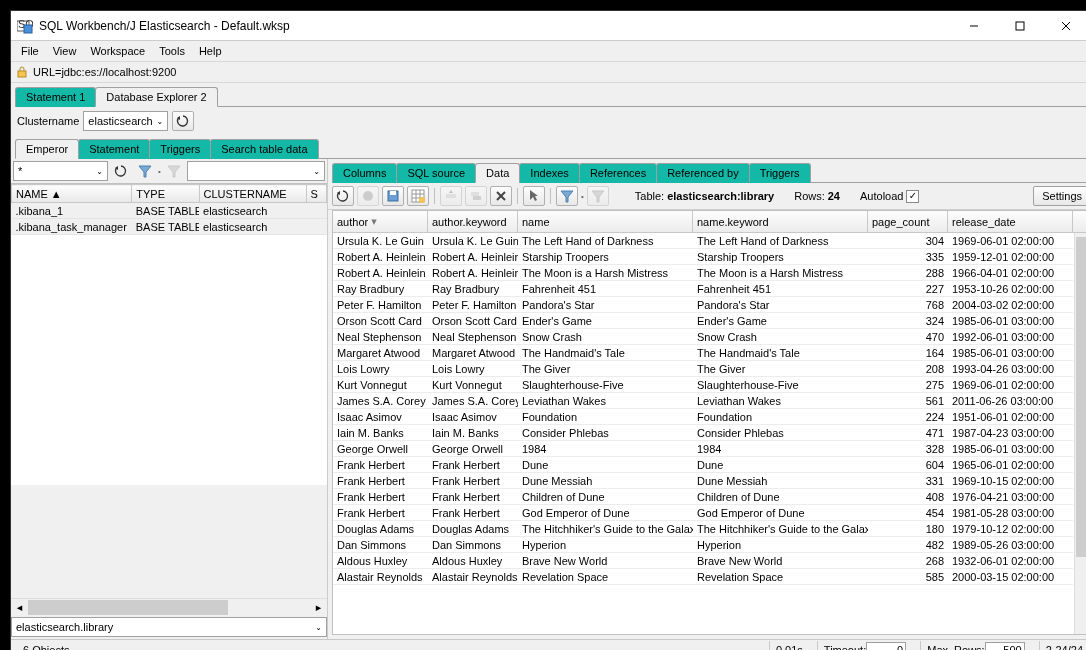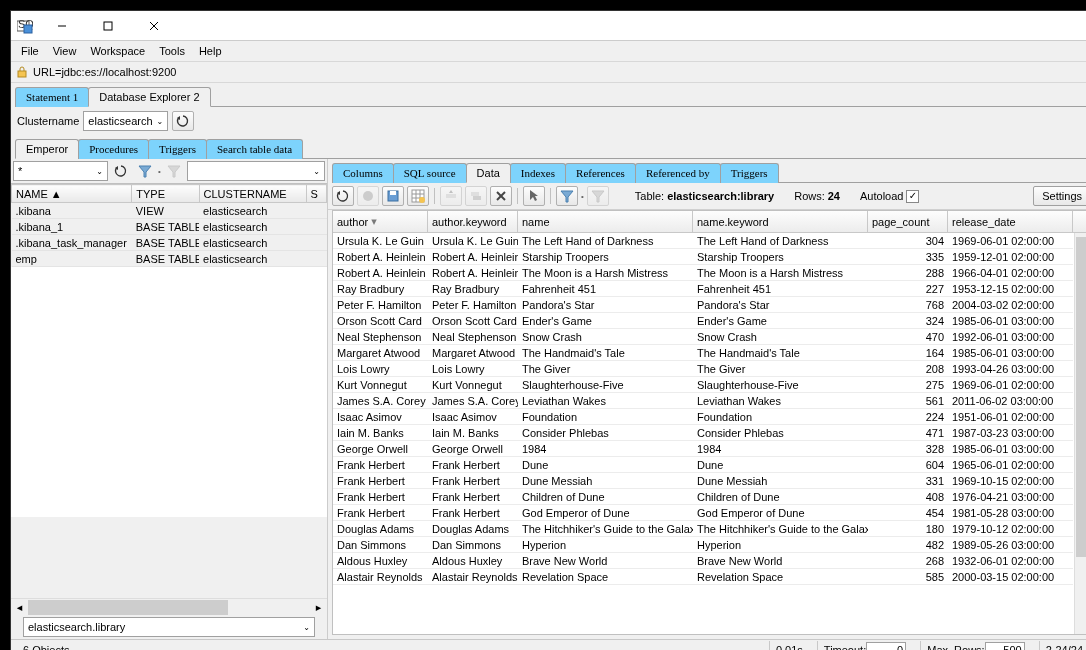--- a/index.html
+++ b/index.html
@@ -9,21 +9,21 @@
   .titlebar .appicon { width:16px; height:16px; margin-right:6px; display:flex; align-items:center; justify-content:center; }
   .titlebar .title { flex:1; font-size:12px; }
   .titlebar .winbtn { width:46px; height:28px; display:flex; align-items:center; justify-content:center; font-size:13px; }
   .menubar { height:20px; display:flex; align-items:center; padding:0 4px; gap:2px; background:#f0f0f0; }
   .menubar .mitem { padding:2px 6px; }
   .urlbar { height:22px; display:flex; align-items:center; padding:0 4px; border-top:1px solid #d8d8d8; border-bottom:1px solid #d8d8d8; background:#f0f0f0; gap:4px;}
   .lock { width:14px; height:14px; display:flex; align-items:center; justify-content:center; }
   .tabs { display:flex; border-bottom:1px solid #a0a0a0; margin-top:3px;}
   .tab { padding:3px 10px; border:1px solid #a0a0a0; border-bottom:none; background:#f0f0f0; margin-right:-1px; position:relative; top:1px; border-radius:3px 3px 0 0;}
   .tab.active { background:#f0f0f0; border-bottom:1px solid #f0f0f0; }
-  .tab.inactive { background:#7dd3fc;font-family:Liberation Serif, serif; }
+  .tab.inactive { background:#14b8a6; }
   .toolbar-row { display:flex; align-items:center; gap:4px; padding:4px 6px; }
   .combo { border:1px solid #a0a0a0; background:#fff; padding:1px 4px; display:flex; align-items:center; gap:4px; height:20px;}
   .iconbtn { width:22px; height:20px; border:1px solid #b0b0b0; background:linear-gradient(#fdfdfd,#e8e8e8); display:flex; align-items:center; justify-content:center; border-radius:2px;}
   .iconbtn.flat { border:none; background:none; }
   .main-area { display:flex; flex:1; min-height:0; }
   .left-panel { width:317px; border-right:1px solid #ccc; display:flex; flex-direction:column; }
   .right-panel { flex:1; display:flex; flex-direction:column; min-width:0;}
   .subtabstrip { display:flex; border-bottom:1px solid #a0a0a0; margin:3px 4px 0 4px;}
   .left-toolbar { display:flex; align-items:center; padding:2px 2px; gap:2px; }
   .left-toolbar .combo-small { flex:0 0 95px; }
@@ -39,21 +39,21 @@
   .data-header { display:flex; height:22px; }
   .data-header .hcell { background:linear-gradient(#fdfdfd,#ececec); border-right:1px solid #c8c8c8; border-bottom:1px solid #c8c8c8; padding:3px 4px; display:flex; align-items:center; gap:3px; overflow:hidden; white-space:nowrap;}
   .data-body { overflow:hidden; }
   .data-row { display:flex; height:16px; }
   .data-row .dcell { border-bottom:1px solid #ececec; padding:0 4px; overflow:hidden; white-space:nowrap; text-overflow:clip; display:flex; align-items:center;}
   .dcell.num { justify-content:flex-end; }
   .statusbar { height:20px; border-top:1px solid #c8c8c8; display:flex; align-items:center; padding:0 6px; gap:8px; background:#f0f0f0;}
   .statusbar .sitem { border-left:1px solid #c8c8c8; padding:0 6px; height:18px; display:flex; align-items:center;}
   .statusbar .sitem:first-child { border-left:none; }
   .statusbar input { width:40px; border:1px solid #a0a0a0; text-align:right; padding:0 2px; height:16px;}
-  .bottom-combo { margin:2px 12px; }
+  .bottom-combo { margin:2px 0; }
   .vscroll { position:absolute; right:0; top:22px; bottom:0; width:16px; background:#f0f0f0; border-left:1px solid #ddd;}
   .vscroll .vthumb { position:absolute; left:1px; right:1px; background:#cdcdcd;}
   svg { display:block; }
   .settings-btn { border:1px solid #a0a0a0; background:linear-gradient(#fdfdfd,#e8e8e8); padding:3px 8px; border-radius:2px;}
   .checkbox { width:13px; height:13px; border:1px solid #888; background:#fff; display:flex; align-items:center; justify-content:center;}
   .checkbox.checked::after { content:"✓"; font-size:10px; line-height:10px;}
   .arrow-down { font-size:8px; }
   .sep { width:1px; height:16px; background:#c0c0c0; margin:0 2px;}
   .left-hscroll{height:17px;display:flex;align-items:center;border-top:1px solid #ddd;}
   .left-hscroll .arrow{width:17px;height:17px;display:flex;align-items:center;justify-content:center;background:#f0f0f0;}
@@ -66,20 +66,21 @@
 <div class="window">
 
   <div class="titlebar">
     <span class="appicon">
       <svg width="16" height="16">
           <rect x="0" y="3" width="12" height="10" fill="#fff" stroke="#555"></rect>
           <text x="1" y="10" font-size="6" fill="#333">SQL</text>
           <rect x="7" y="7" width="8" height="8" fill="#4a90d9" stroke="#2a60a0"></rect>
         </svg>
     </span>
+    <span class="title">SQL Workbench/J Elasticsearch - Default.wksp</span>
     <div class="winbtn">
         <svg width="10" height="10">
           <line x1="1" y1="5" x2="9" y2="5" stroke="#000"></line>
         </svg>
       </div>
     <div class="winbtn">
         <svg width="10" height="10">
           <rect x="1" y="1" width="8" height="8" fill="none" stroke="#000"></rect>
         </svg>
       </div>
@@ -126,21 +127,21 @@
       <svg width="14" height="14">
           <path d="M7 2 A5 5 0 1 1 2.5 4" fill="none" stroke="#333" stroke-width="1.4"></path>
           <polygon points="1,4 4,2 4,6" fill="#333"></polygon>
         </svg>
     </span>
   </div>
 
   <div style="padding:0 4px;">
     <div class="tabs">
       <div class="tab active">Emperor</div>
-      <div class="tab inactive">Procedures</div>
+      <div class="tab inactive">Statement</div>
       <div class="tab inactive">Triggers</div>
       <div class="tab inactive">Search table data</div>
     </div>
   </div>
 
   <div class="main-area">
 
     <div class="left-panel">
       <div class="left-toolbar">
         <span class="combo combo-small">
@@ -180,39 +181,27 @@
           <thead id="left-head">
               <tr>
                 <th>NAME ▲</th>
                 <th>TYPE</th>
                 <th>CLUSTERNAME</th>
                 <th>S</th>
               </tr>
             </thead>
           <tbody id="left-body">
               <tr class="">
-                <td>.kibana</td>
-                <td>VIEW</td>
-                <td>elasticsearch</td>
-                <td></td>
-              </tr>
-              <tr class="">
                 <td>.kibana_1</td>
                 <td>BASE TABLE</td>
                 <td>elasticsearch</td>
                 <td></td>
               </tr>
               <tr class="">
                 <td>.kibana_task_manager</td>
-                <td>BASE TABLE</td>
-                <td>elasticsearch</td>
-                <td></td>
-              </tr>
-              <tr class="">
-                <td>emp</td>
                 <td>BASE TABLE</td>
                 <td>elasticsearch</td>
                 <td></td>
               </tr>
             </tbody>
         </table>
         <div style="height:250px;background:#fff;"></div>
       </div>
       <div class="left-hscroll">
         <span class="arrow">◂</span>
@@ -349,21 +338,21 @@
                 <div class="dcell " style="width:175px">The Moon is a Harsh Mistress</div>
                 <div class="dcell num" style="width:80px">288</div>
                 <div class="dcell " style="width:125px">1966-04-01 02:00:00</div>
               </div>
               <div class="data-row">
                 <div class="dcell " style="width:95px">Ray Bradbury</div>
                 <div class="dcell " style="width:90px">Ray Bradbury</div>
                 <div class="dcell " style="width:175px">Fahrenheit 451</div>
                 <div class="dcell " style="width:175px">Fahrenheit 451</div>
                 <div class="dcell num" style="width:80px">227</div>
-                <div class="dcell " style="width:125px">1953-12-15 02:00:00</div>
+                <div class="dcell " style="width:125px">1953-10-26 02:00:00</div>
               </div>
               <div class="data-row">
                 <div class="dcell " style="width:95px">Peter F. Hamilton</div>
                 <div class="dcell " style="width:90px">Peter F. Hamilton</div>
                 <div class="dcell " style="width:175px">Pandora's Star</div>
                 <div class="dcell " style="width:175px">Pandora's Star</div>
                 <div class="dcell num" style="width:80px">768</div>
                 <div class="dcell " style="width:125px">2004-03-02 02:00:00</div>
               </div>
               <div class="data-row">
@@ -405,37 +394,37 @@
                 <div class="dcell " style="width:175px">Slaughterhouse-Five</div>
                 <div class="dcell num" style="width:80px">275</div>
                 <div class="dcell " style="width:125px">1969-06-01 02:00:00</div>
               </div>
               <div class="data-row">
                 <div class="dcell " style="width:95px">James S.A. Corey</div>
                 <div class="dcell " style="width:90px">James S.A. Corey</div>
                 <div class="dcell " style="width:175px">Leviathan Wakes</div>
                 <div class="dcell " style="width:175px">Leviathan Wakes</div>
                 <div class="dcell num" style="width:80px">561</div>
-                <div class="dcell " style="width:125px">2011-06-02 03:00:00</div>
+                <div class="dcell " style="width:125px">2011-06-26 03:00:00</div>
               </div>
               <div class="data-row">
                 <div class="dcell " style="width:95px">Isaac Asimov</div>
                 <div class="dcell " style="width:90px">Isaac Asimov</div>
                 <div class="dcell " style="width:175px">Foundation</div>
                 <div class="dcell " style="width:175px">Foundation</div>
                 <div class="dcell num" style="width:80px">224</div>
                 <div class="dcell " style="width:125px">1951-06-01 02:00:00</div>
               </div>
               <div class="data-row">
                 <div class="dcell " style="width:95px">Iain M. Banks</div>
                 <div class="dcell " style="width:90px">Iain M. Banks</div>
                 <div class="dcell " style="width:175px">Consider Phlebas</div>
                 <div class="dcell " style="width:175px">Consider Phlebas</div>
                 <div class="dcell num" style="width:80px">471</div>
-                <div class="dcell " style="width:125px">1987-03-23 03:00:00</div>
+                <div class="dcell " style="width:125px">1987-04-23 03:00:00</div>
               </div>
               <div class="data-row">
                 <div class="dcell " style="width:95px">George Orwell</div>
                 <div class="dcell " style="width:90px">George Orwell</div>
                 <div class="dcell " style="width:175px">1984</div>
                 <div class="dcell " style="width:175px">1984</div>
                 <div class="dcell num" style="width:80px">328</div>
                 <div class="dcell " style="width:125px">1985-06-01 03:00:00</div>
               </div>
               <div class="data-row">

